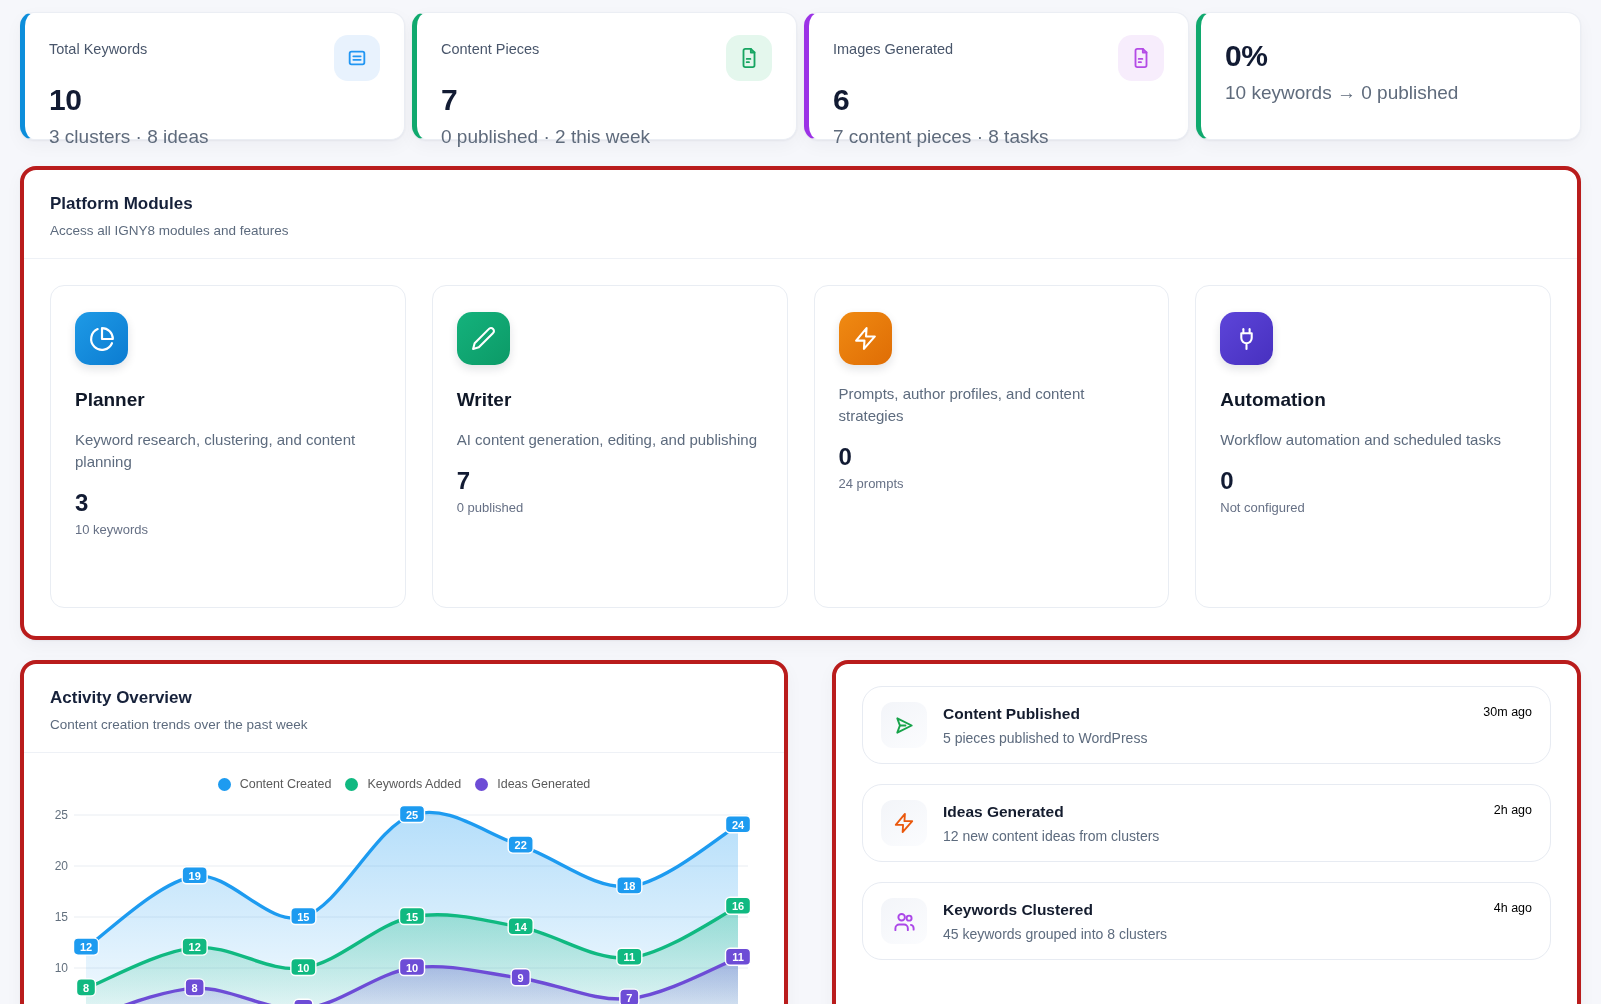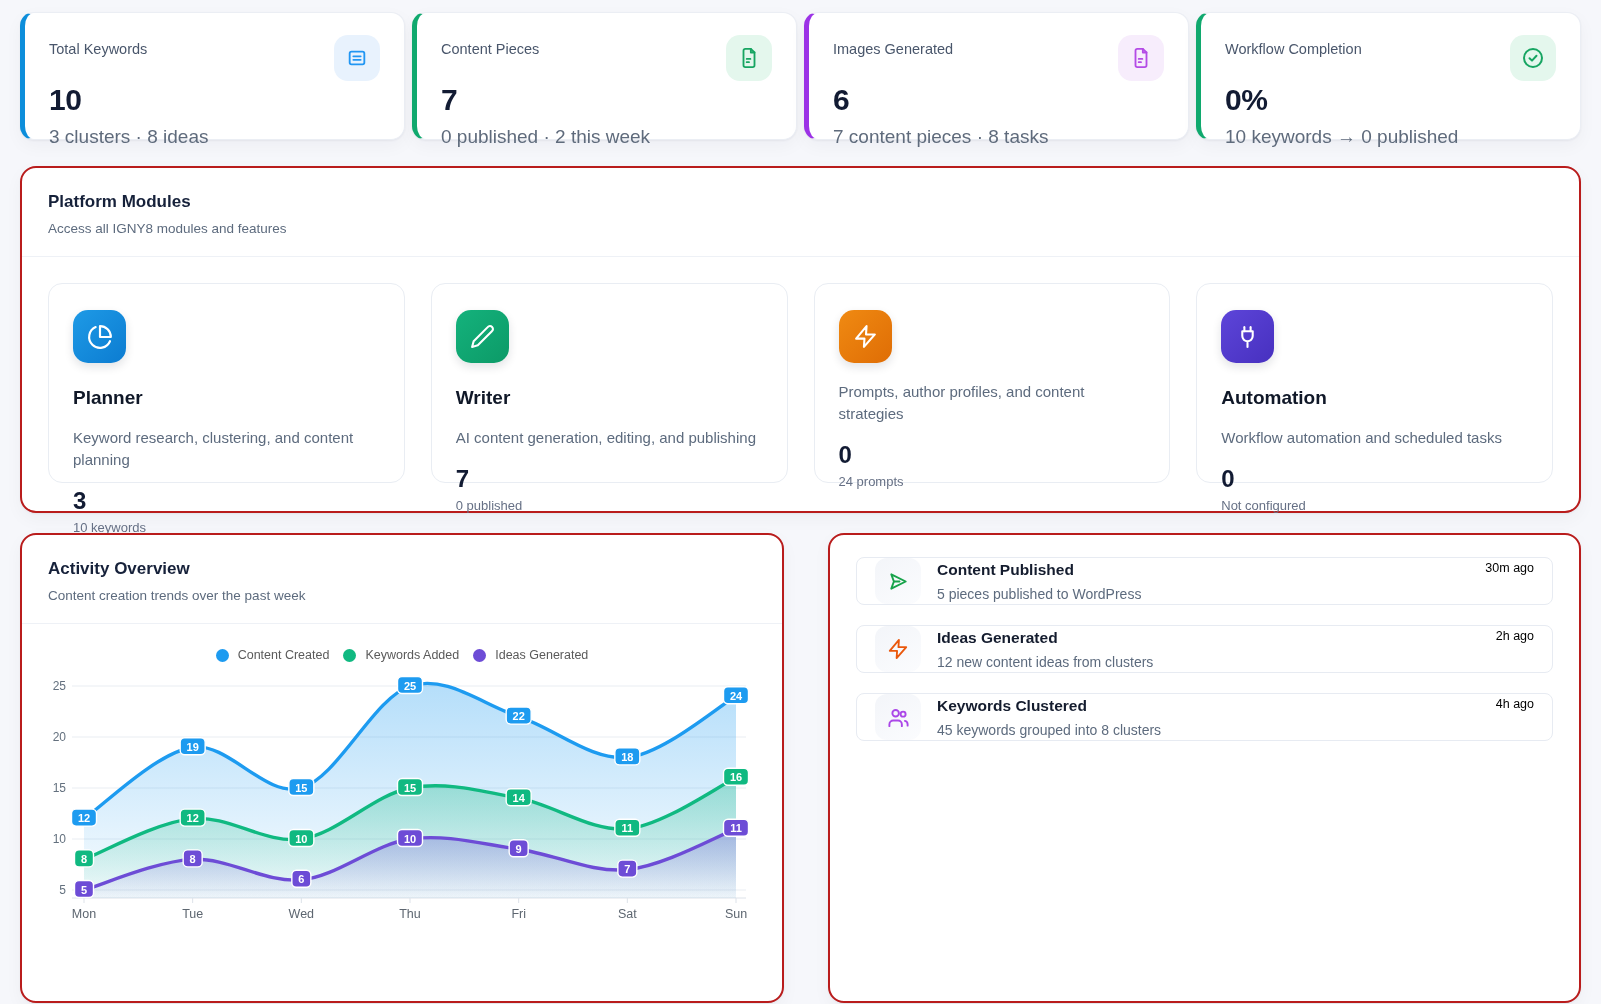--- a/index.html
+++ b/index.html
@@ -5,21 +5,21 @@
   * { margin:0; padding:0; box-sizing:border-box; }
   html,body { width:1601px; height:1004px; overflow:hidden; }
   body {
     background:#f6f7fb;
     font-family:"Liberation Sans", sans-serif;
     color:#16213a;
   }
   
   .panel {
     background:#fff;
-    border:2px solid #b91c1c;
+    border:4px solid #b91c1c;
     border-radius:16px;
     box-shadow:0 1px 2px rgba(16,24,40,.05), 0 6px 18px rgba(16,24,40,.04);
   }
   .panel-header { padding:24px 26px 20px; border-bottom:1px solid #eef1f6; }
   .panel-title { font-size:17px; font-weight:700; color:#16213a; }
   .panel-sub { font-size:13.5px; color:#5d6b7e; margin-top:9px; }
 
   
   .stats-row {
     display:grid; grid-template-columns:repeat(4,1fr); gap:7px;
@@ -42,21 +42,21 @@
   .stat-sub { font-size:19px; color:#5f6b7c; margin-top:9px; }
 
   
   .modules-panel { margin:26px 20px 0; }
   .modules-grid {
     display:grid; grid-template-columns:repeat(4,1fr); gap:26px;
     padding:26px 26px 28px;
   }
   .module-card {
     border:1px solid #e9edf3; border-radius:14px; padding:26px 24px;
-    height:200px; cursor:pointer; background:#fff;
+    height:323px; cursor:pointer; background:#fff;
   }
   .module-icon {
     width:53px; height:53px; border-radius:15px;
     background:linear-gradient(135deg, var(--gf,#1e9ae6), var(--gt,#0c7cd1));
     display:flex; align-items:center; justify-content:center;
     box-shadow:0 4px 10px rgba(16,24,40,.12);
   }
   .module-name { font-size:19px; font-weight:700; margin-top:24px; color:#101828; }
   .module-desc { font-size:15px; color:#5d6b7e; line-height:1.45; margin-top:18px; }
   .module-stat { font-size:24px; font-weight:800; color:#121b33; margin-top:16px; }
@@ -70,21 +70,21 @@
   .chart-panel { height:470px; }
   .chart-body { padding:20px 22px 0; }
   .legend-row { display:flex; justify-content:center; gap:14px; margin:4px 0 10px; }
   .legend-item { display:flex; align-items:center; gap:9px; cursor:pointer; }
   .legend-dot { width:13px; height:13px; border-radius:50%; }
   .legend-label { font-size:12.5px; color:#5a5a5a; }
 
   
   .activity-list { padding:22px 26px 24px; display:flex; flex-direction:column; gap:20px; }
   .activity-item {
-    border:1px solid #e7ebf2; border-radius:8px; padding:0 18px;
+    border:1px solid #e7ebf2; border-radius:20px; padding:15px 18px;
     display:flex; align-items:center; gap:16px;
   }
   .activity-chip {
     width:46px; height:46px; border-radius:12px; flex:0 0 auto;
     background:linear-gradient(145deg,#f3f5f9,#fbfcfe);
     display:flex; align-items:center; justify-content:center;
   }
   .activity-main { flex:1; }
   .activity-title { font-size:15.5px; font-weight:700; color:#141c2e; }
   .activity-desc { font-size:14px; color:#5d6b7e; margin-top:7px; }
@@ -138,29 +138,20 @@
             <line x1="9.5" y1="13" x2="13.5" y2="13"></line>
             <line x1="9.5" y1="16.5" x2="12" y2="16.5"></line>
         </svg>
       </div>
     </div>
     <div class="stat-value">6</div>
     <div class="stat-sub">7 content pieces · 8 tasks</div>
   </div>
 
   <div class="stat-card" style="--accent: #10a96e;">
-    <div class="stat-top">
-      <div class="stat-label">Workflow Completion</div>
-      <div class="icon-chip" style="background: rgb(228, 247, 237); color: rgb(23, 165, 98);">
-        <svg class="glyph" width="24" height="24" viewBox="0 0 24 24" fill="none" stroke="currentColor" stroke-width="2" stroke-linecap="round" stroke-linejoin="round">
-          <circle cx="12" cy="12" r="9"></circle>
-            <polyline points="8.5 12.2 11 14.6 15.5 9.8"></polyline>
-        </svg>
-      </div>
-    </div>
     <div class="stat-value">0%</div>
     <div class="stat-sub">10 keywords → 0 published</div>
   </div>
 </div>
 
 <div class="panel modules-panel">
   <div class="panel-header">
     <div class="panel-title">Platform Modules</div>
     <div class="panel-sub">Access all IGNY8 modules and features</div>
   </div>

